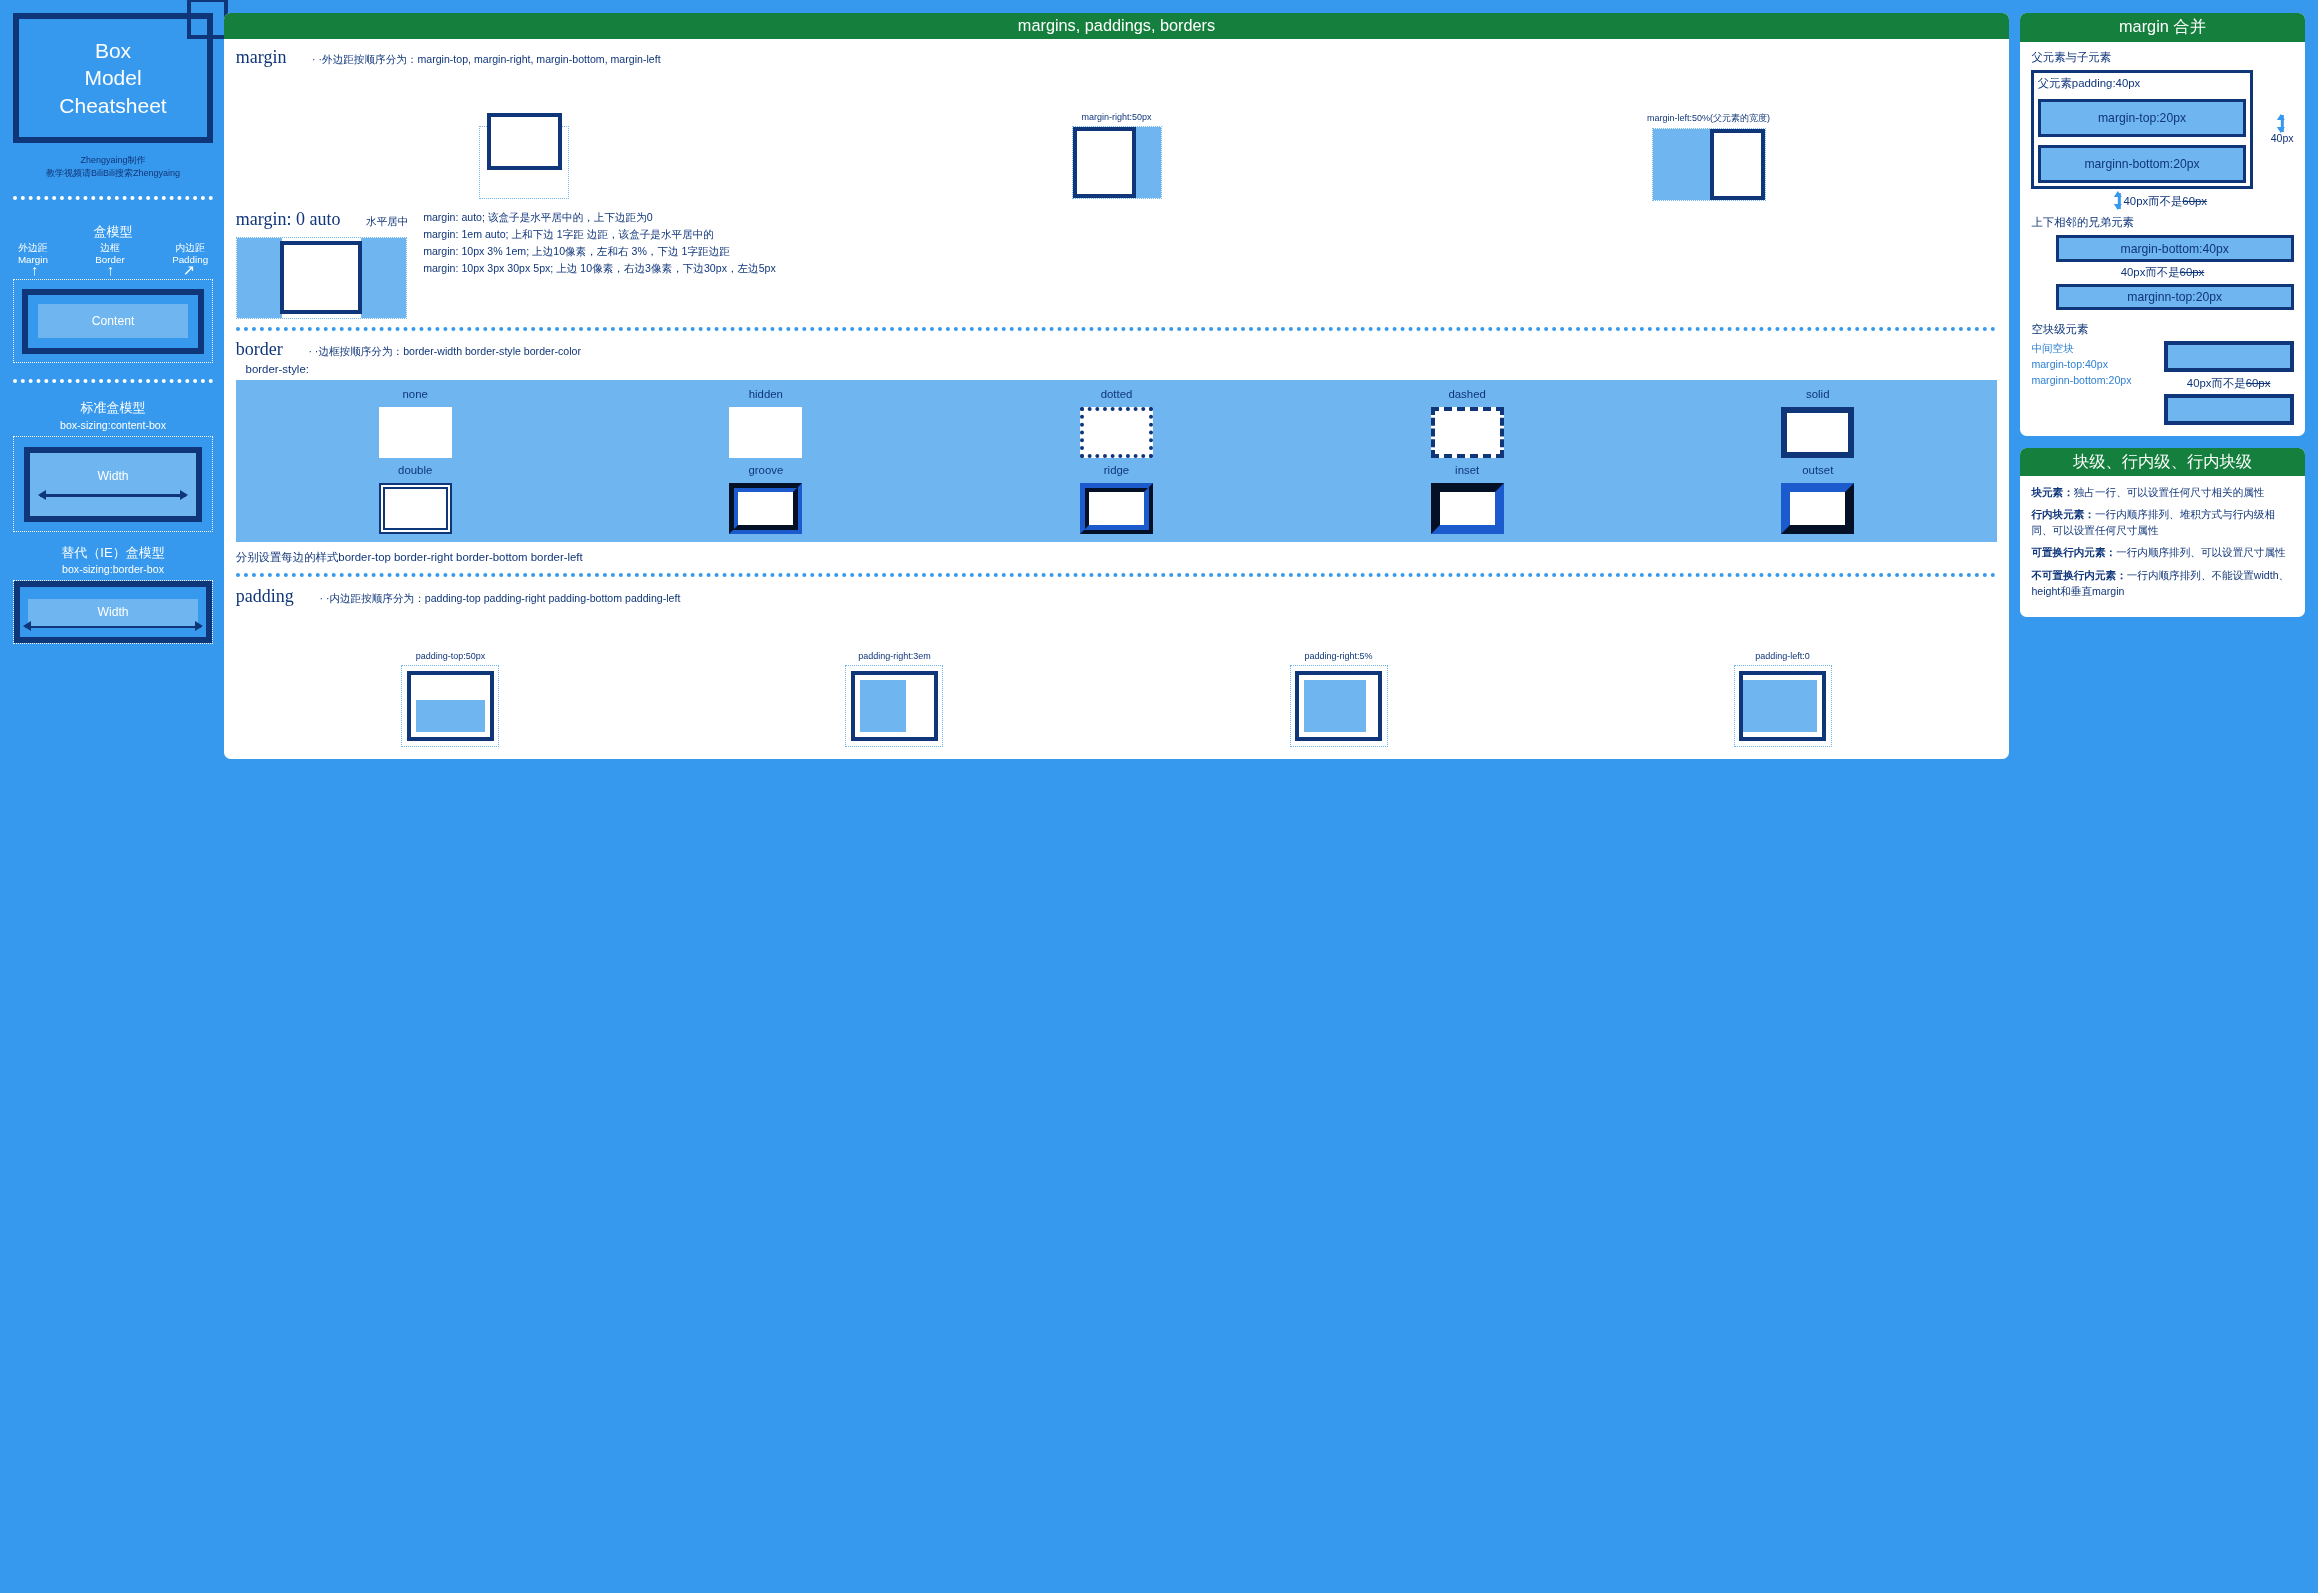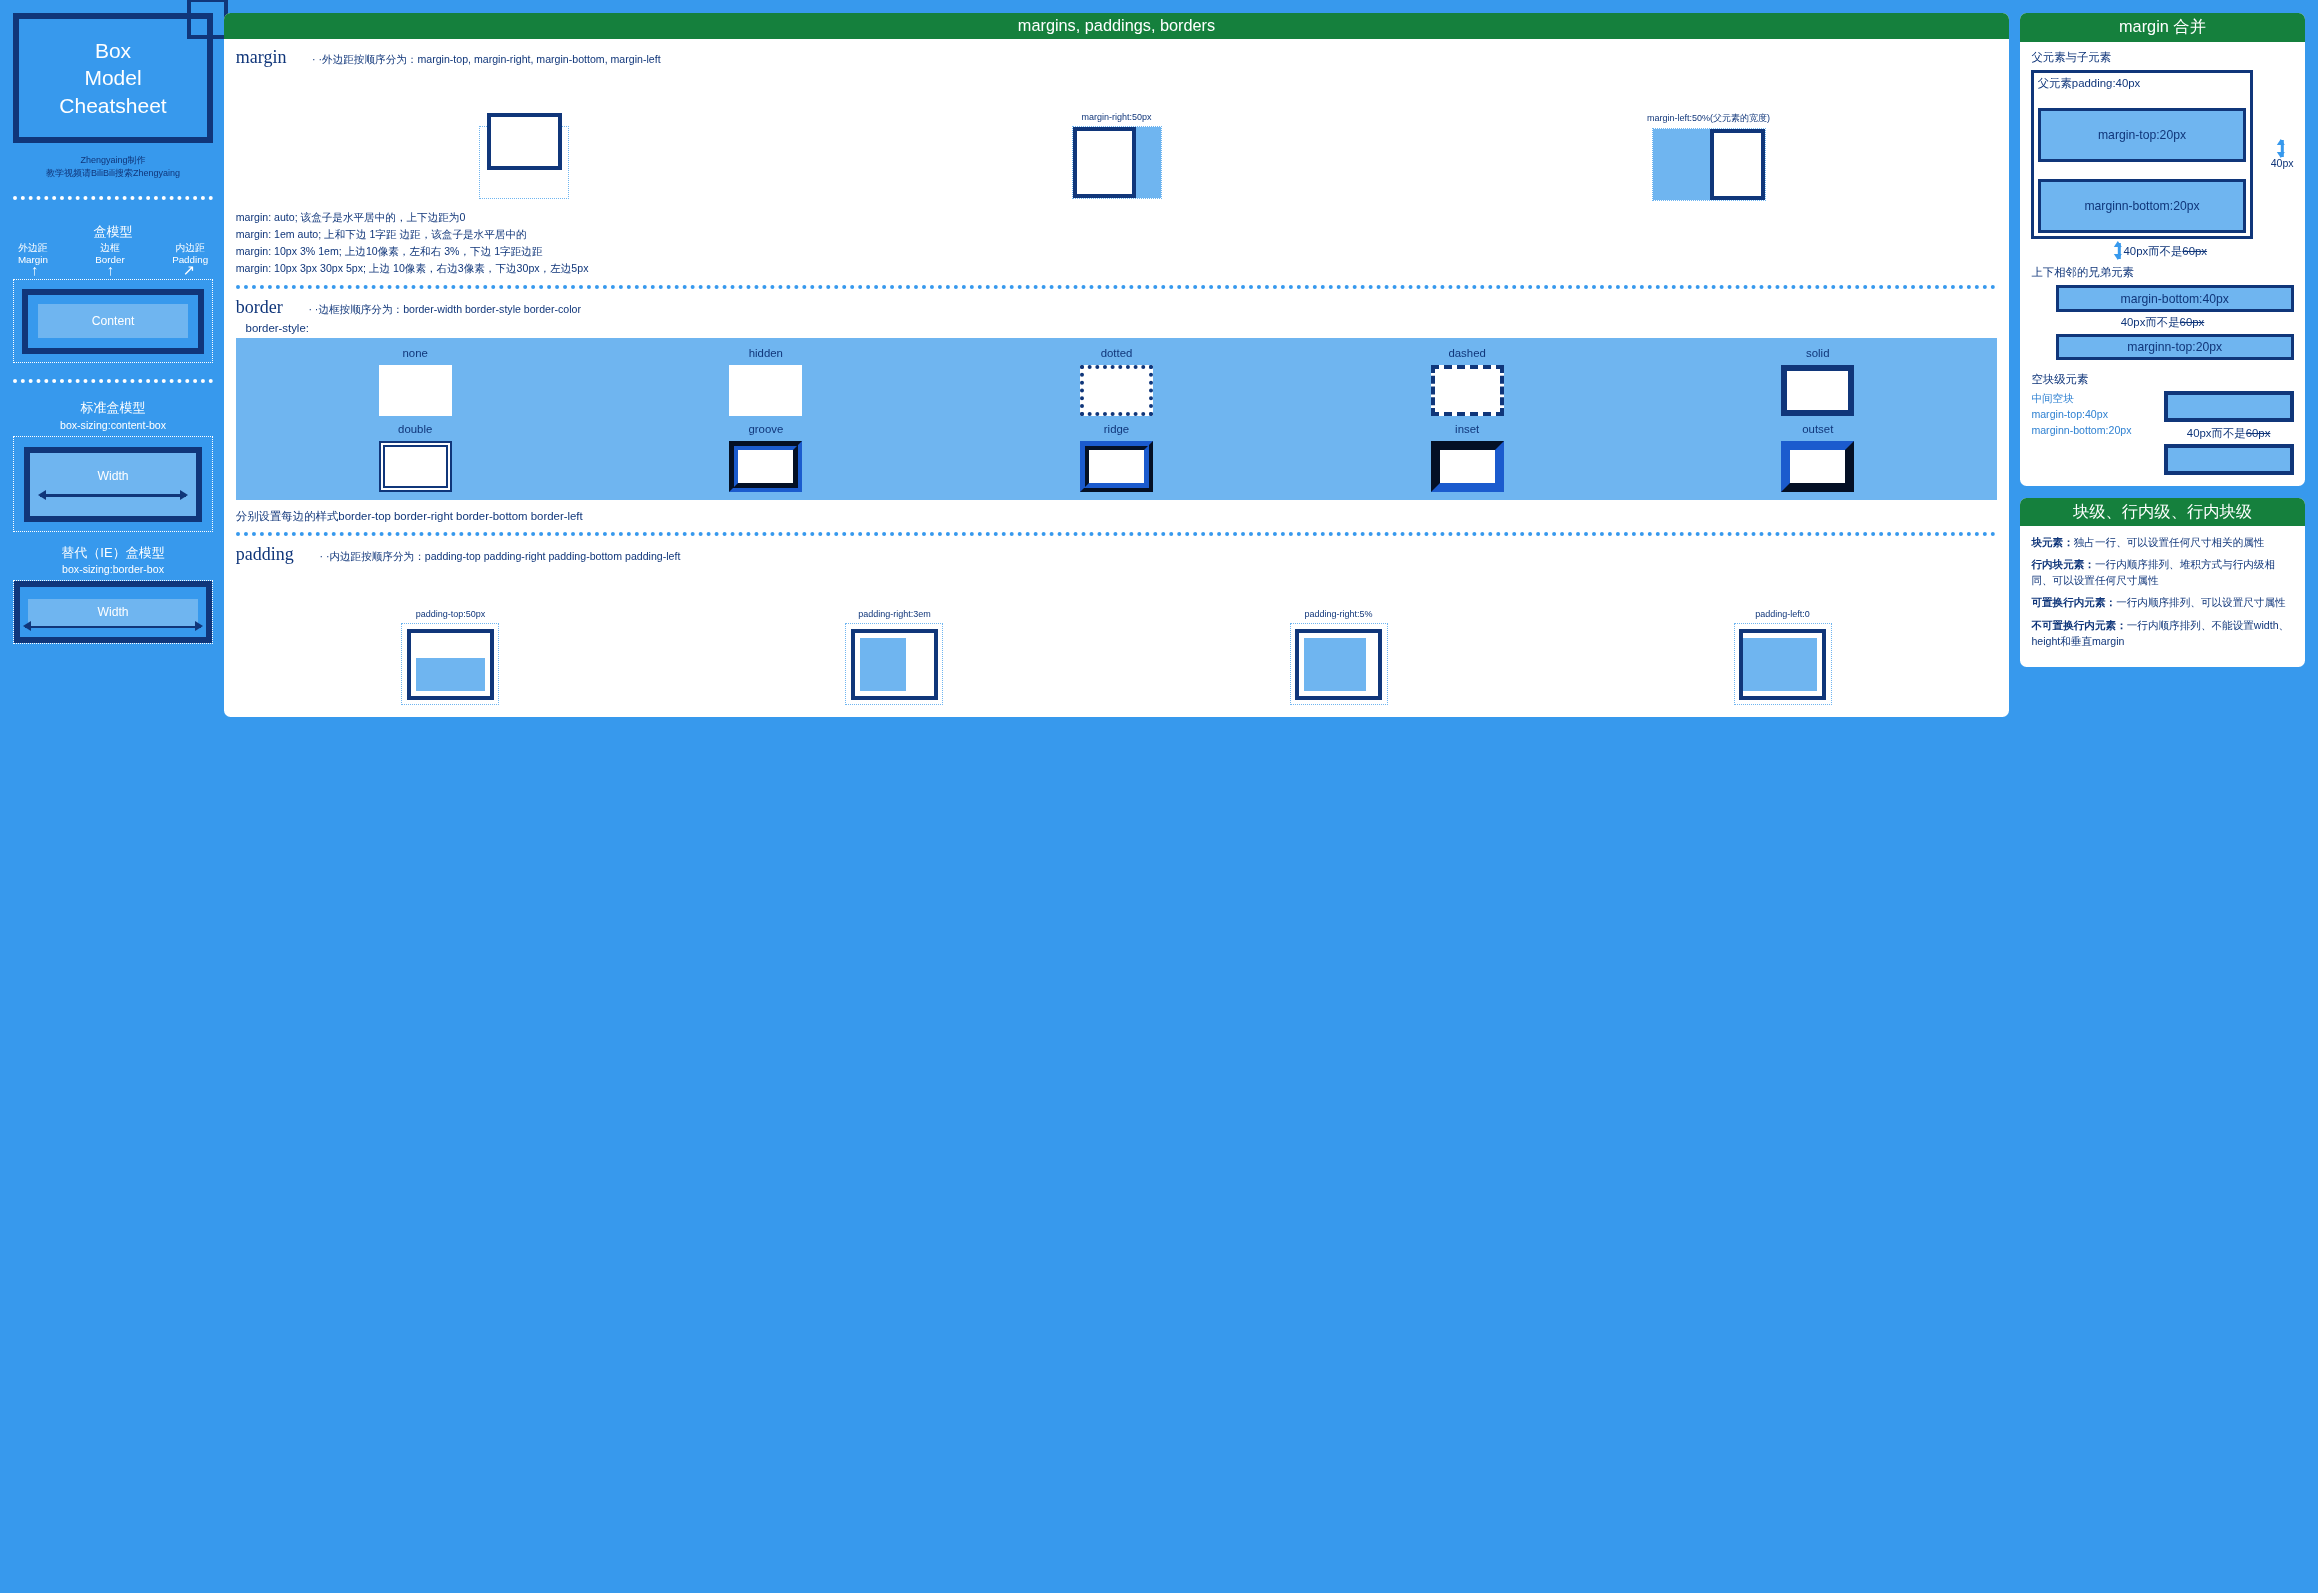--- a/index.html
+++ b/index.html
@@ -128,21 +128,21 @@
 .bs-inset { border: 9.8px inset #10367a; }
 .bs-outset { border: 9.8px outset #10367a; }
 
 .pad-demo { border: 1.6px dotted #6fb5f0; width: 98px; height: 82px; margin: 0 auto; position: relative; }
 .pad-demo .pbox { position: absolute; border: 4.9px solid #10367a; }
 .pad-demo .pinner { background: #6fb5f0; position: absolute; }
 
 
 .r-sub { font-size: 11.4px; margin: 4.9px 0; }
 .mc-box { border: 3.3px solid #10367a; padding: 3.3px; font-size: 11.4px; color: #10367a; position: relative; }
-.mc-inner { border: 3.3px solid #10367a; background: #6fb5f0; color: #10367a; text-align: center; padding: 17px; margin-top: 17px; font-size: 12.2px; }
+.mc-inner { border: 3.3px solid #10367a; background: #6fb5f0; color: #10367a; text-align: center; padding: 9px; margin-top: 8px; font-size: 12.2px; }
 .mc-note { text-align: center; font-size: 11.4px; margin: 3.3px 0; }
 .mc-gap { position: relative; height: 18px; }
 .mc-gap .v-arr { position: absolute; left: 50%; top: 0; bottom: 0; width: 2.4px; background: #3799ed; transform: translateX(-50%);}
 .mc-gap .v-arr::before, .mc-gap .v-arr::after { content: ""; position: absolute; left: -4.1px; width: 0; height: 0; border-left: 4.9px solid transparent; border-right: 4.9px solid transparent; }
 .mc-gap .v-arr::before { top: -1.6px; border-bottom: 6.5px solid #3799ed; }
 .mc-gap .v-arr::after { bottom: -1.6px; border-top: 6.5px solid #3799ed; }
 .strike { text-decoration: line-through; }
 
 .sib-box { border: 3.3px solid #10367a; background: #6fb5f0; text-align: center; padding: 3.3px; font-size: 12.2px; margin-left: 24.5px; }
 
@@ -252,20 +252,29 @@
             <div class="cap">margin-left:50%(父元素的宽度)</div>
             <div class="m-outline" style="width:114px">
                 <div class="m-fill" style="left:0;top:0;bottom:0;width:57px"></div>
                 <div class="m-box" style="right:0;top:0;bottom:0;left:57px"></div>
               </div>
           </div>
         </div>
       </div>
 
       <div class="auto-row">
+        <div>
+          <span class="sec-title">margin: 0 auto</span>
+          <span class="sec-desc">水平居中</span>
+          <div class="auto-demo" style="margin-top:6.5px">
+            <div class="slot" style="right:auto;width:45px"></div>
+            <div class="slot" style="left:auto;width:45px"></div>
+            <div class="centered"></div>
+          </div>
+        </div>
         <div class="auto-text">
           <div>margin: auto; 该盒子是水平居中的，上下边距为0</div>
           <div>margin: 1em auto; 上和下边 1字距 边距，该盒子是水平居中的</div>
           <div>margin: 10px 3% 1em; 上边10像素，左和右 3%，下边 1字距边距</div>
           <div>margin: 10px 3px 30px 5px; 上边 10像素，右边3像素，下边30px，左边5px</div>
         </div>
       </div>
 
       <hr class="dotsep">
 

